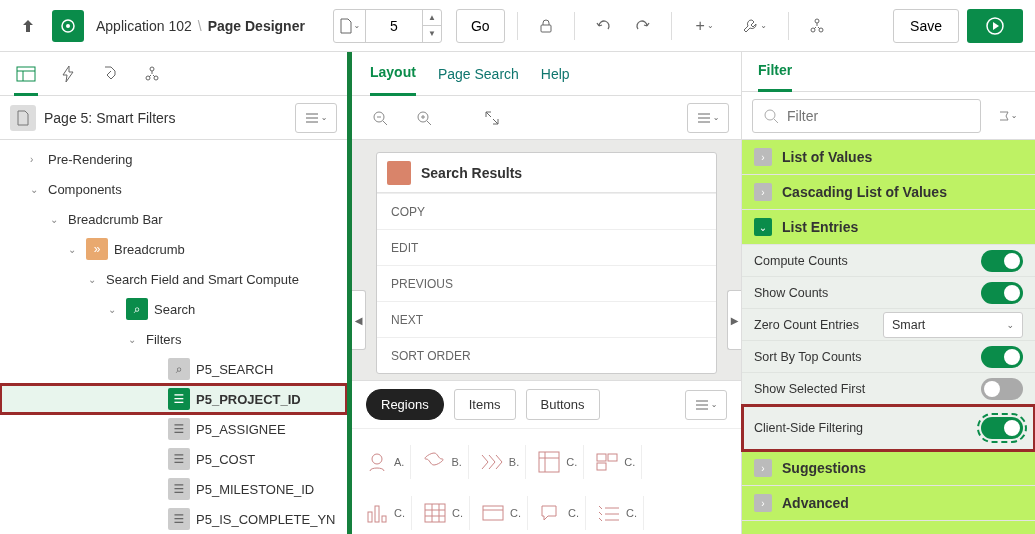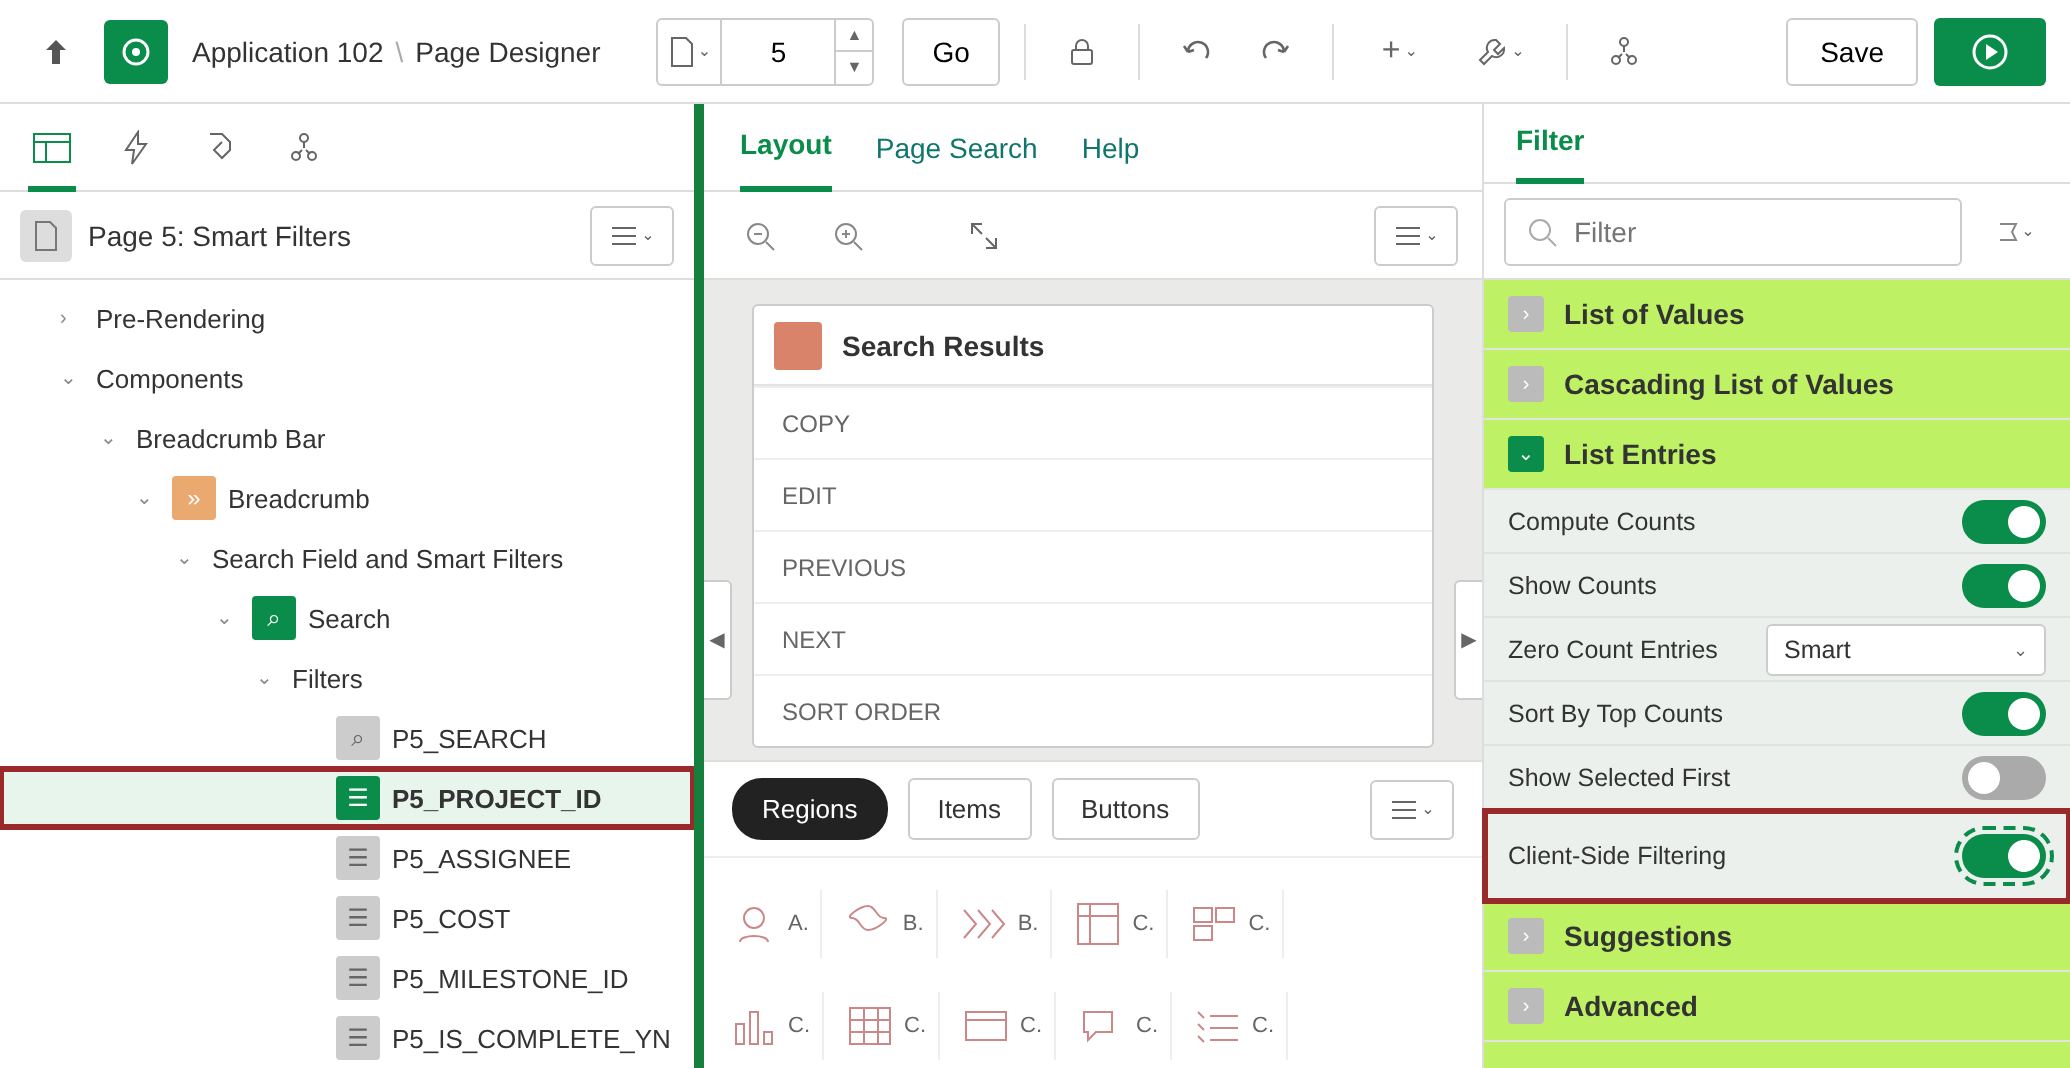--- a/index.html
+++ b/index.html
@@ -4,21 +4,21 @@
 <style>
 * { box-sizing: border-box; margin: 0; padding: 0; font-family: -apple-system, BlinkMacSystemFont, "Segoe UI", Arial, sans-serif; }
 body { width: 1035px; height: 534px; background: #fff; overflow: hidden; font-size: 13px; color: #333; }
 
 
 .top-toolbar { display: flex; align-items: center; height: 52px; padding: 0 12px; border-bottom: 1px solid #ddd; gap: 8px; }
 .icon-btn { display: inline-flex; align-items: center; justify-content: center; width: 32px; height: 32px; border: 1px solid transparent; background: transparent; border-radius: 3px; cursor: pointer; color: #555; }
 .green-btn { background: #0a8c4a; border-radius: 3px; color: #fff; }
 .breadcrumb { display: flex; align-items: center; gap: 6px; font-size: 14px; margin-left: 4px; }
 .breadcrumb .sep { color: #aaa; }
-.breadcrumb .current { font-weight: 400; }
+.breadcrumb .current { font-weight: 700; }
 .page-num-group { display: flex; align-items: center; border: 1px solid #ccc; border-radius: 3px; height: 34px; margin-left: auto; }
 .page-num-group .doc-ic { width: 32px; display:flex; align-items:center; justify-content:center; border-right:1px solid #ccc; height:100%; }
 .page-num-group input { width: 56px; border: none; text-align: center; font-size: 14px; height: 100%; outline: none; }
 .spinners { display:flex; flex-direction:column; border-left:1px solid #ccc; height:100%; }
 .spinners span { display:flex; align-items:center; justify-content:center; width:18px; height:50%; font-size:8px; color:#666; cursor:pointer; border-bottom:1px solid #ccc; }
 .spinners span:last-child { border-bottom:none; }
 .go-btn { height:34px; padding:0 14px; border:1px solid #ccc; border-radius:3px; background:#fff; cursor:pointer; font-size:14px; margin-left:6px; }
 .divider { width:1px; height:28px; background:#ddd; margin:0 4px; }
 .save-btn { height:34px; padding:0 16px; border:1px solid #ccc; border-radius:3px; background:#fff; cursor:pointer; font-size:14px; }
 .run-btn { width:56px; height:34px; background:#0a8c4a; border:none; border-radius:3px; color:#fff; display:flex; align-items:center; justify-content:center; cursor:pointer; }
@@ -247,21 +247,21 @@
           <span class="chev">⌄</span>
           <span class="node-label">Breadcrumb Bar</span>
         </div>
       <div class="tree-item indent-3">
           <span class="chev">⌄</span>
           <span class="node-icon ic-bc">»</span>
           <span class="node-label">Breadcrumb</span>
         </div>
       <div class="tree-item indent-4">
           <span class="chev">⌄</span>
-          <span class="node-label">Search Field and Smart Filters</span>
+          <span class="node-label">Search Field and Smart Compute</span>
         </div>
       <div class="tree-item indent-5">
           <span class="chev">⌄</span>
           <span class="node-icon ic-srch">⌕</span>
           <span class="node-label">Search</span>
         </div>
       <div class="tree-item indent-6">
           <span class="chev">⌄</span>
           <span class="node-label">Filters</span>
         </div>

